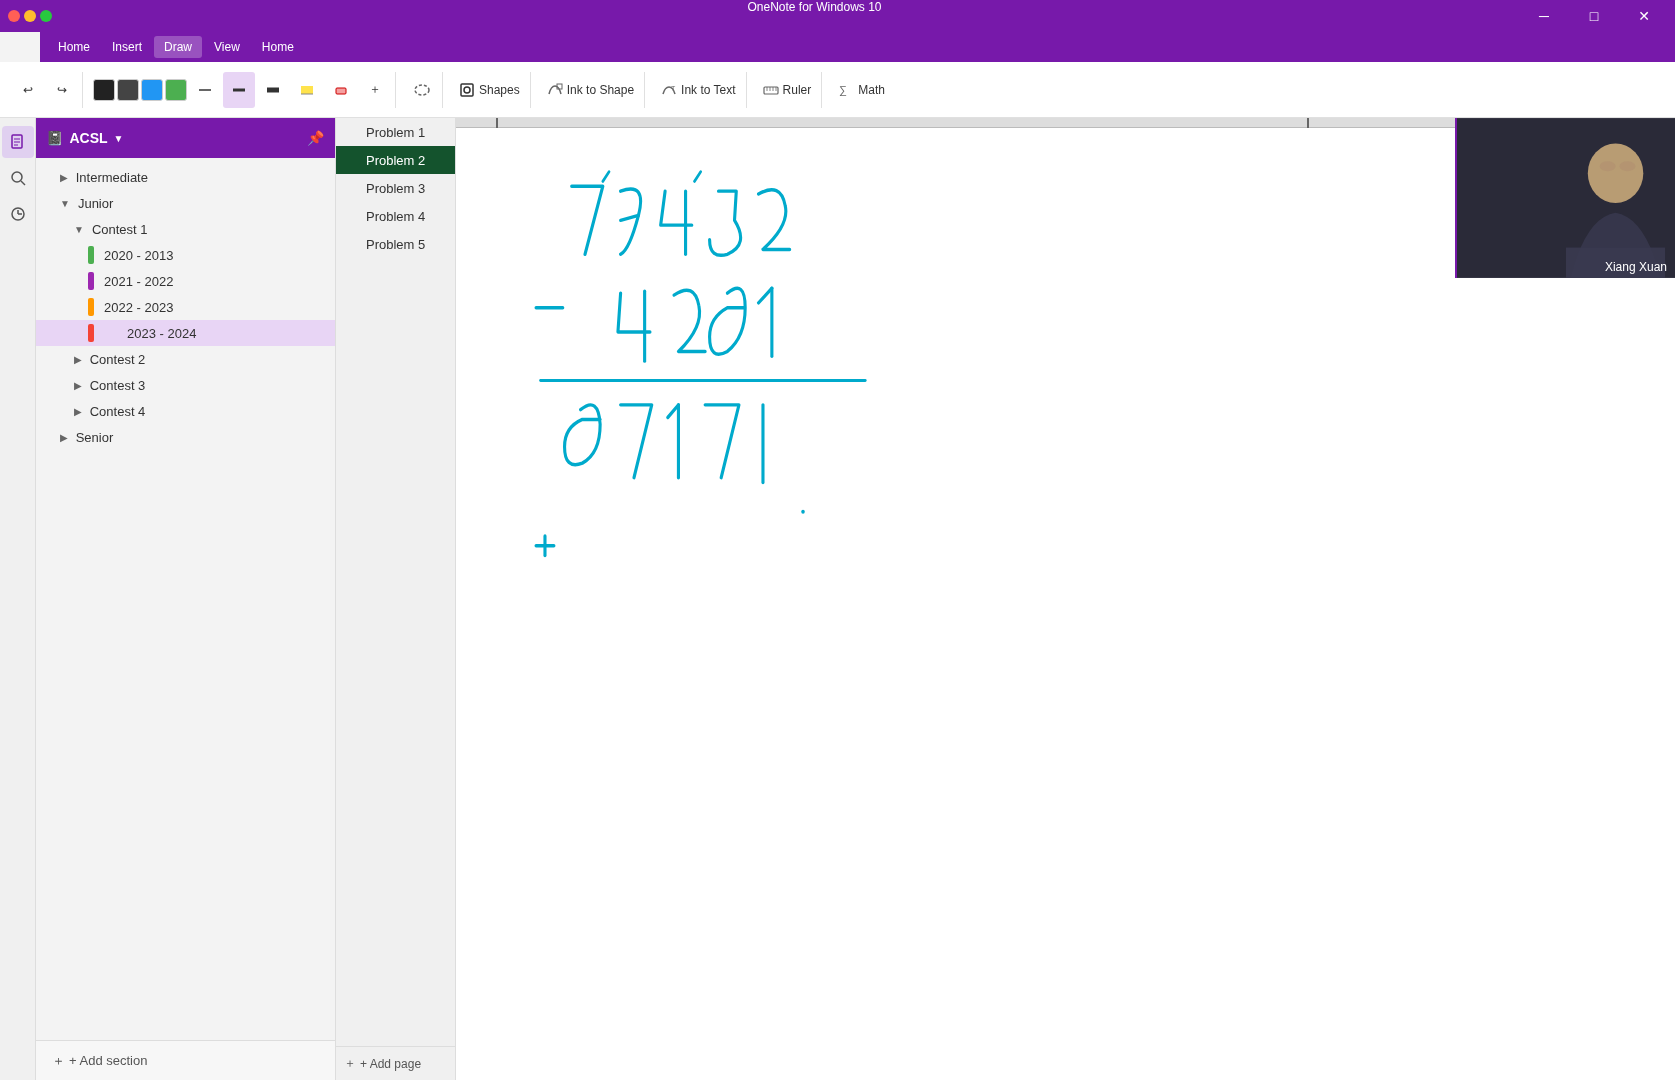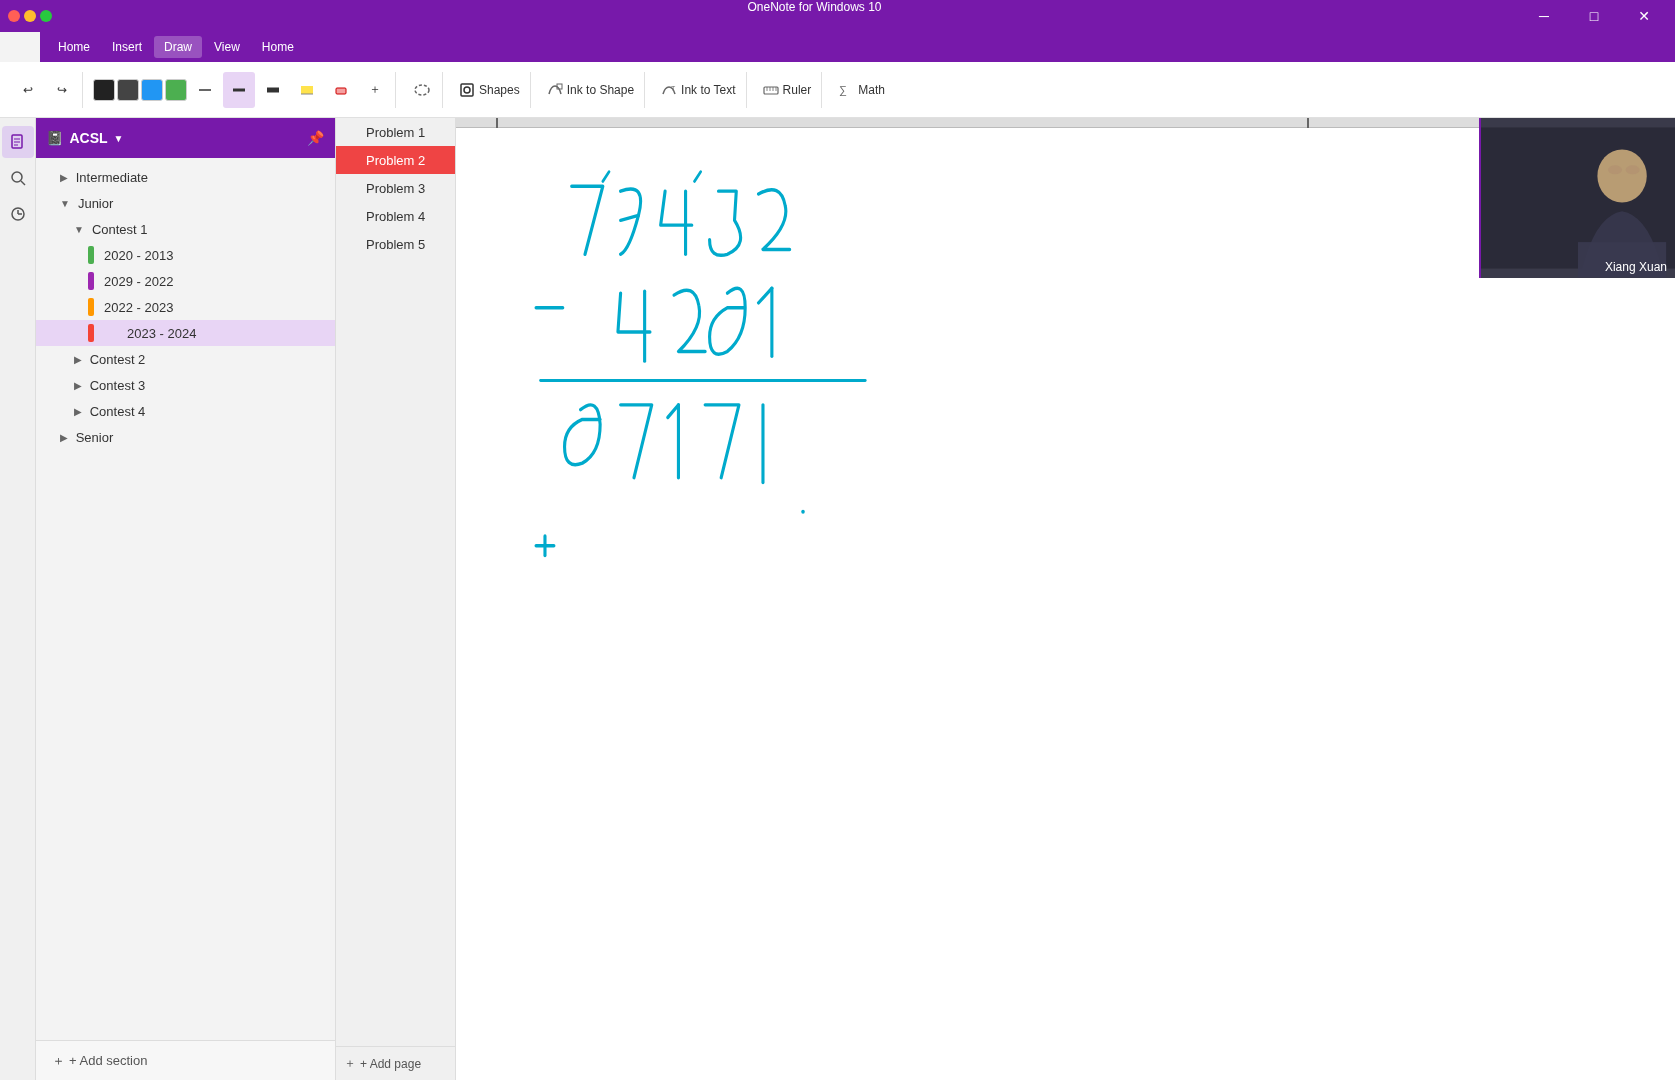--- a/index.html
+++ b/index.html
@@ -131,21 +131,21 @@
 
     .page-item {
       display: flex;
       align-items: center;
       padding: 4px 8px 4px 30px;
       cursor: pointer;
       font-size: 13px;
       color: #333;
       min-height: 28px;
     }
-    .page-item.active { background: #ef4444; color: white; }
+    .page-item.active { background: #14532d; color: white; }
 
     .indent-1 { padding-left: 24px; }
     .indent-2 { padding-left: 38px; }
     .indent-3 { padding-left: 52px; }
 
     
     .sidebar-footer {
       height: 40px;
       border-top: 1px solid #ddd;
       display: flex;
@@ -172,21 +172,21 @@
       left: 0;
       width: 100%;
       height: 100%;
     }
 
     
     .webcam-overlay {
       position: absolute;
       top: 0;
       right: 0;
-      width: 196px;
+      width: 220px;
       height: 160px;
       background: #2a2a2a;
       border-left: 2px solid #7719aa;
       overflow: hidden;
       z-index: 10;
     }
     .webcam-label {
       position: absolute;
       bottom: 4px;
       right: 8px;
@@ -405,21 +405,21 @@
           <span class="arrow">▼</span>
           <span>Contest 1</span>
         </div>
 
           <div class="nav-item indent-3">
             <div class="color-bar" style="background:#4CAF50;"></div>
             <span>2020 - 2013</span>
           </div>
           <div class="nav-item indent-3">
             <div class="color-bar" style="background:#9C27B0;"></div>
-            <span>2029 - 2022</span>
+            <span>2021 - 2022</span>
           </div>
           <div class="nav-item indent-3">
             <div class="color-bar" style="background:#FF9800;"></div>
             <span>2022 - 2023</span>
           </div>
           <div class="nav-item indent-3 active">
             <div class="color-bar" style="background:#F44336;"></div>
             <span>2023 - 2024</span>
           </div>
 

